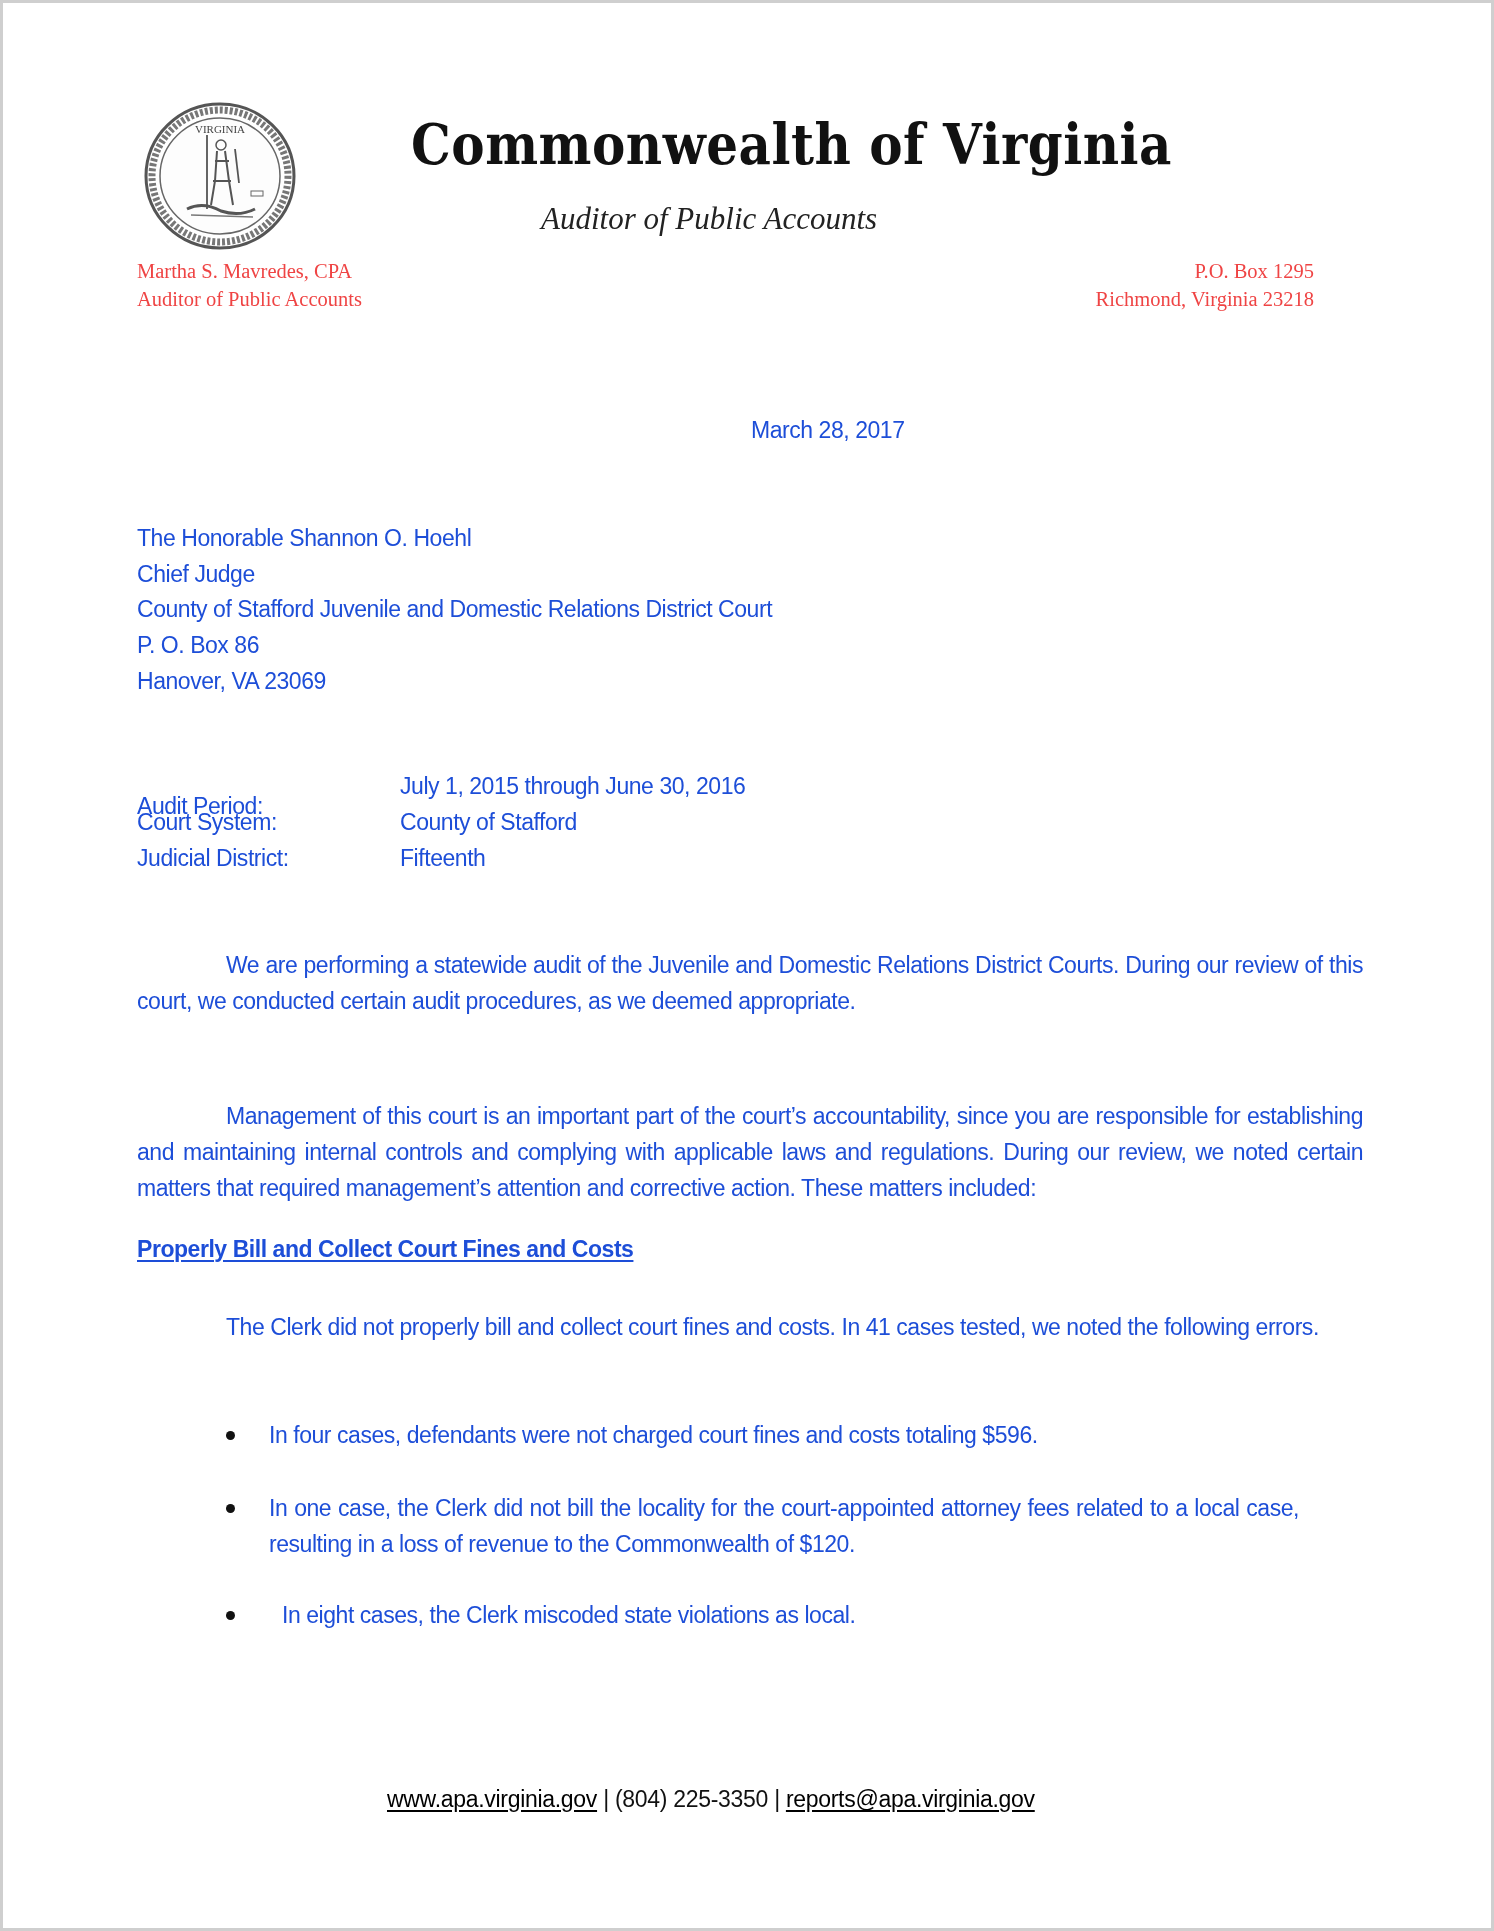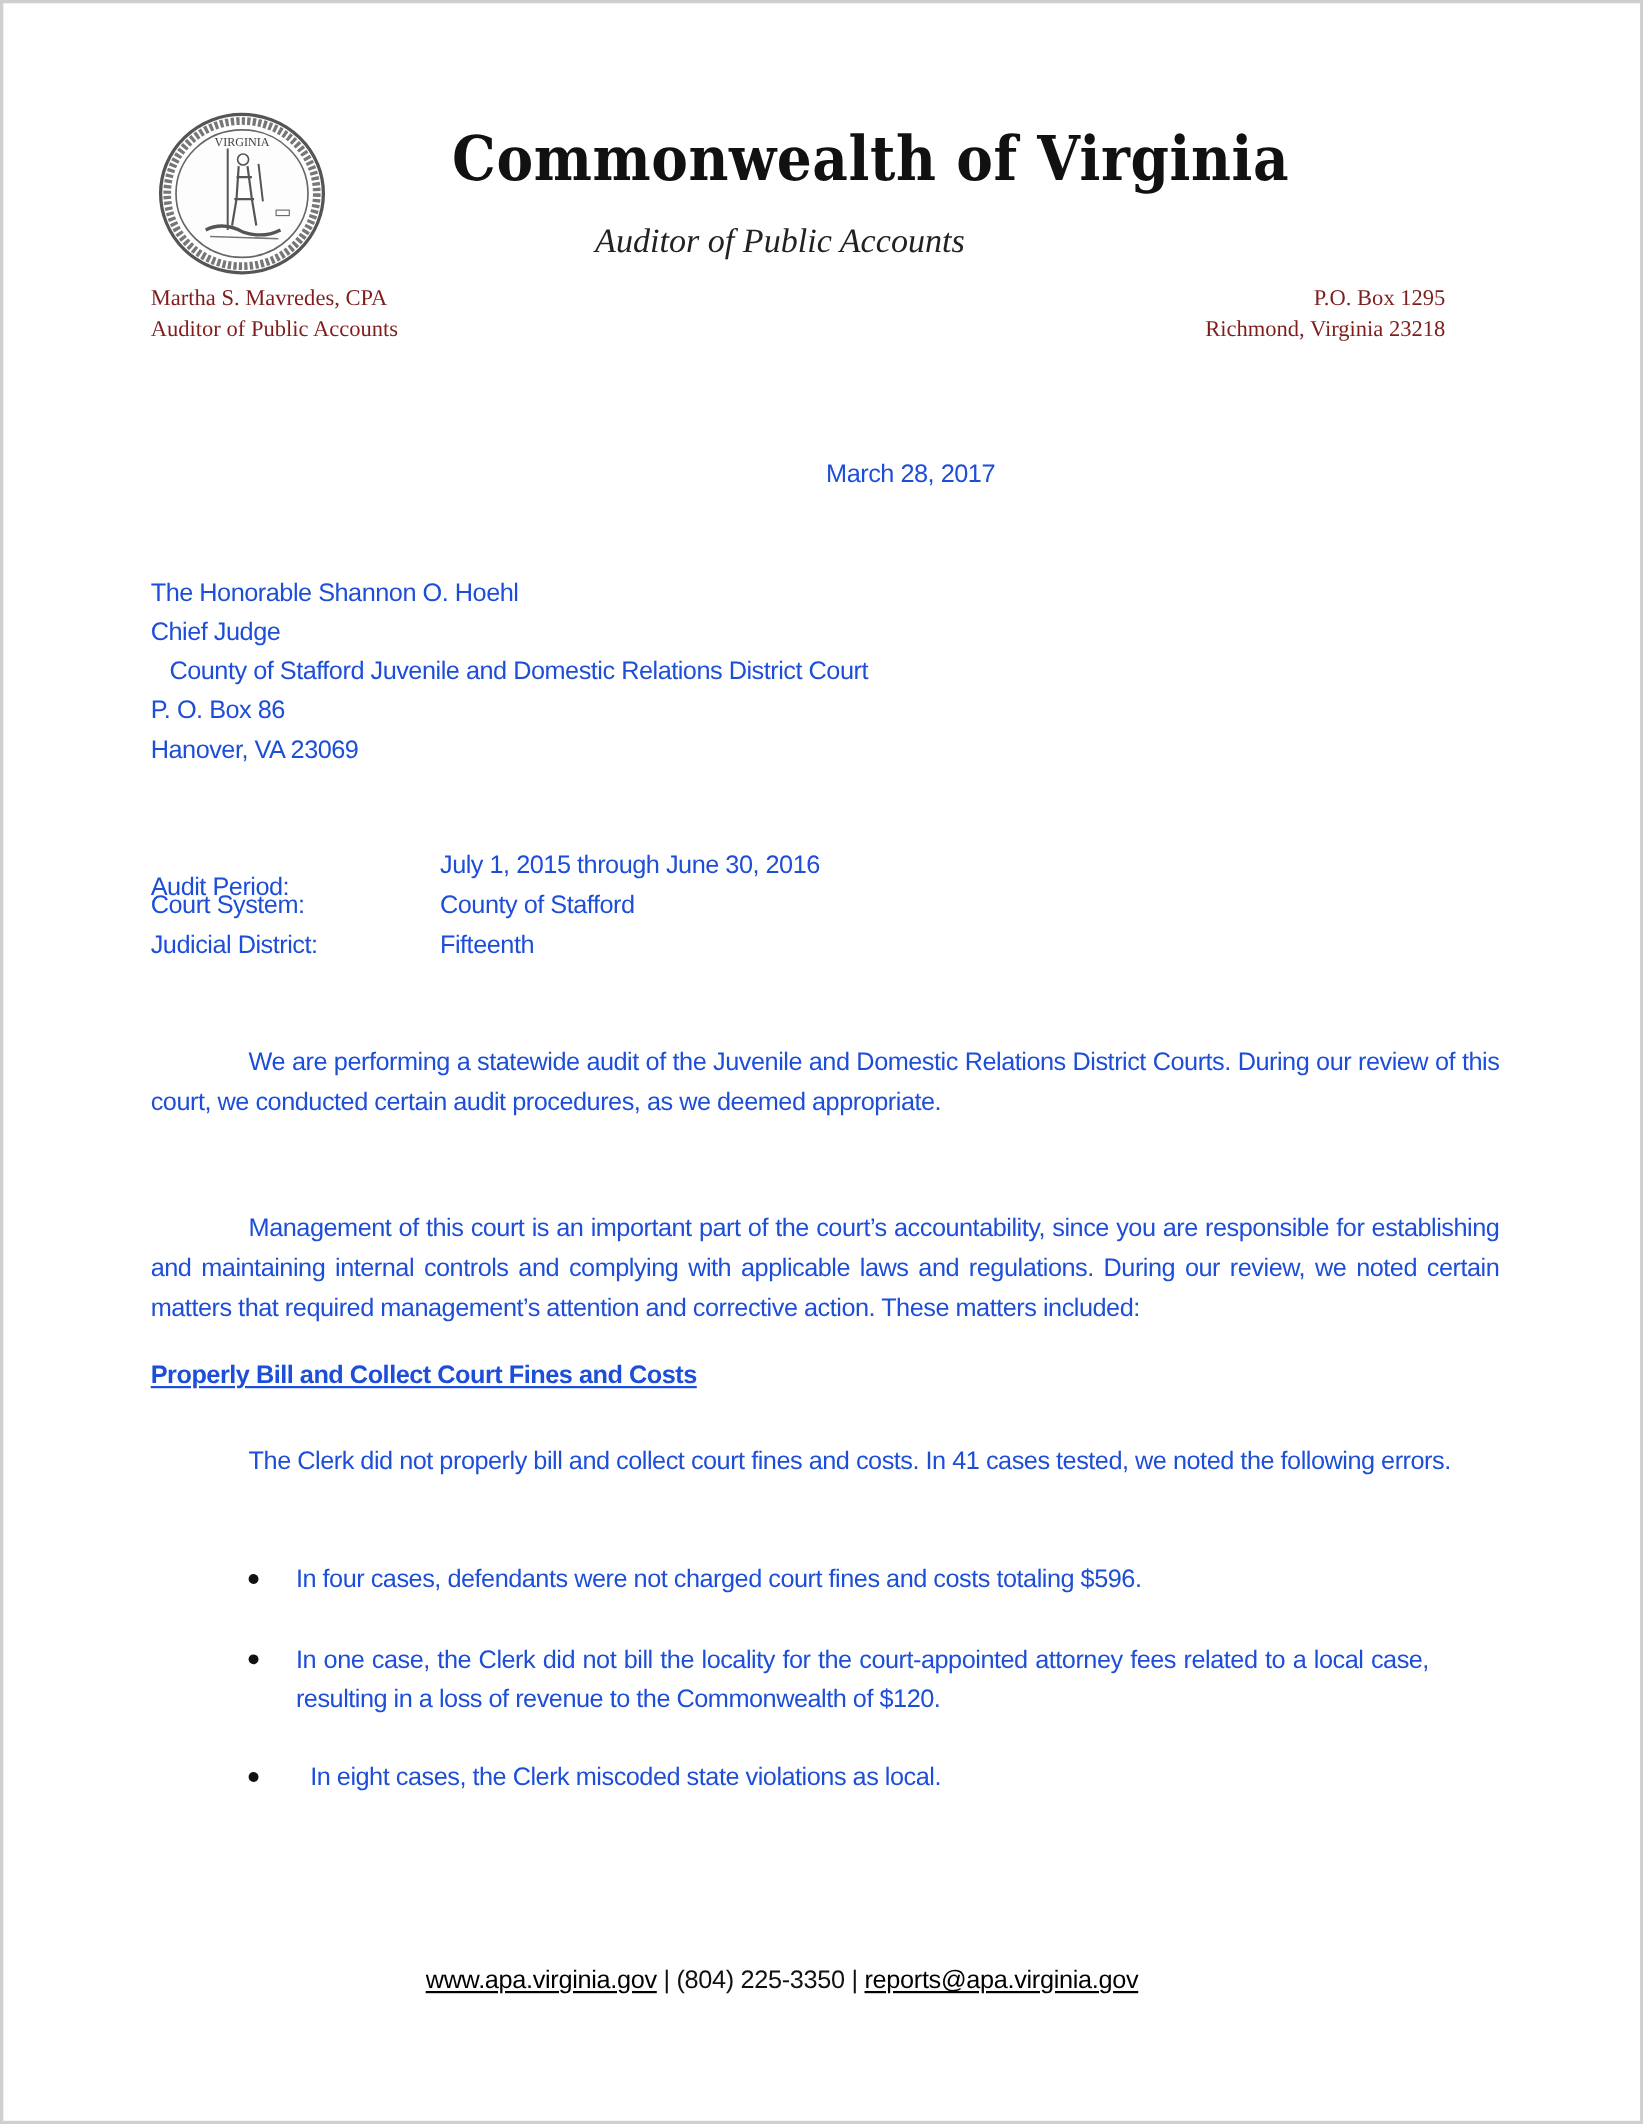--- a/index.html
+++ b/index.html
@@ -9,21 +9,21 @@
     box-sizing: border-box; border: 3px solid #cfcfcf; background: #fff;
   }
   .abs { position: absolute; white-space: nowrap; }
   .body-text { font-family: "Liberation Sans", "DejaVu Sans", sans-serif; font-size: 23px; color: #1d4ed8; letter-spacing: -0.45px; line-height: 36px; }
   .title {
     font-family: "DejaVu Serif", "Liberation Serif", serif; font-weight: bold;
     font-size: 50px; letter-spacing: 0.5px; color: #111;
     transform: scaleY(1.12); transform-origin: left top;
   }
   .subtitle { font-family: "Liberation Serif", serif; font-style: italic; font-size: 31px; color: #222; }
-  .letterhead-small { font-family: "Liberation Serif", serif; font-size: 20.5px; color: #7f1d1d; line-height: 28px; }
+  .letterhead-small { font-family: "Liberation Serif", serif; font-size: 20.5px; color: #ef4444; line-height: 28px; }
   .right { }
   .para { position: absolute; left: 134px; width: 1226px; text-align: justify; text-align-last: left; white-space: normal; }
   .indent { display: inline-block; width: 89px; }
   .heading { font-weight: bold; text-decoration: underline; text-decoration-thickness: 2px; text-underline-offset: 3px; }
   .bullet-dot { position: absolute; width: 9px; height: 9px; border-radius: 50%; background: #111; }
   .bullet-text { position: absolute; left: 266px; width: 1030px; text-align: justify; text-align-last: left; white-space: normal; }
   .footer { font-family: "Liberation Sans", sans-serif; font-size: 23px; color: #111; letter-spacing: -0.3px; }
   .link { color: #000000; text-decoration: underline; text-underline-offset: 3px; }
   .seal { position: absolute; left: 140px; top: 98px; width: 155px; height: 150px; }
 </style>
@@ -53,21 +53,21 @@
 
   <div class="abs letterhead-small" style="left:134px; top:254px;">Martha S. Mavredes, CPA</div>
   <div class="abs letterhead-small" style="left:134px; top:282px;">Auditor of Public Accounts</div>
   <div class="abs letterhead-small right" style="right:177px; top:254px;">P.O. Box 1295</div>
   <div class="abs letterhead-small right" style="right:177px; top:282px;">Richmond, Virginia 23218</div>
 
   <div class="abs body-text" style="left:748px; top:409px;">March 28, 2017</div>
 
   <div class="abs body-text" style="left:134px; top:517px;">The Honorable Shannon O. Hoehl</div>
   <div class="abs body-text" style="left:134px; top:553px;">Chief Judge</div>
-  <div class="abs body-text" style="left:134px; top:588px;margin-left:17px;">County of Stafford Juvenile and Domestic Relations District Court</div>
+  <div class="abs body-text" style="left:134px; top:588px;">County of Stafford Juvenile and Domestic Relations District Court</div>
   <div class="abs body-text" style="left:134px; top:624px;">P. O. Box 86</div>
   <div class="abs body-text" style="left:134px; top:660px;">Hanover, VA  23069</div>
 
   <div class="abs body-text" style="left:134px; top:765px;margin-top:20px;">Audit Period:</div>
   <div class="abs body-text" style="left:397px; top:765px;">July 1, 2015 through June 30, 2016</div>
   <div class="abs body-text" style="left:134px; top:801px;">Court System:</div>
   <div class="abs body-text" style="left:397px; top:801px;">County of Stafford</div>
   <div class="abs body-text" style="left:134px; top:837px;">Judicial District:</div>
   <div class="abs body-text" style="left:397px; top:837px;">Fifteenth</div>
 

